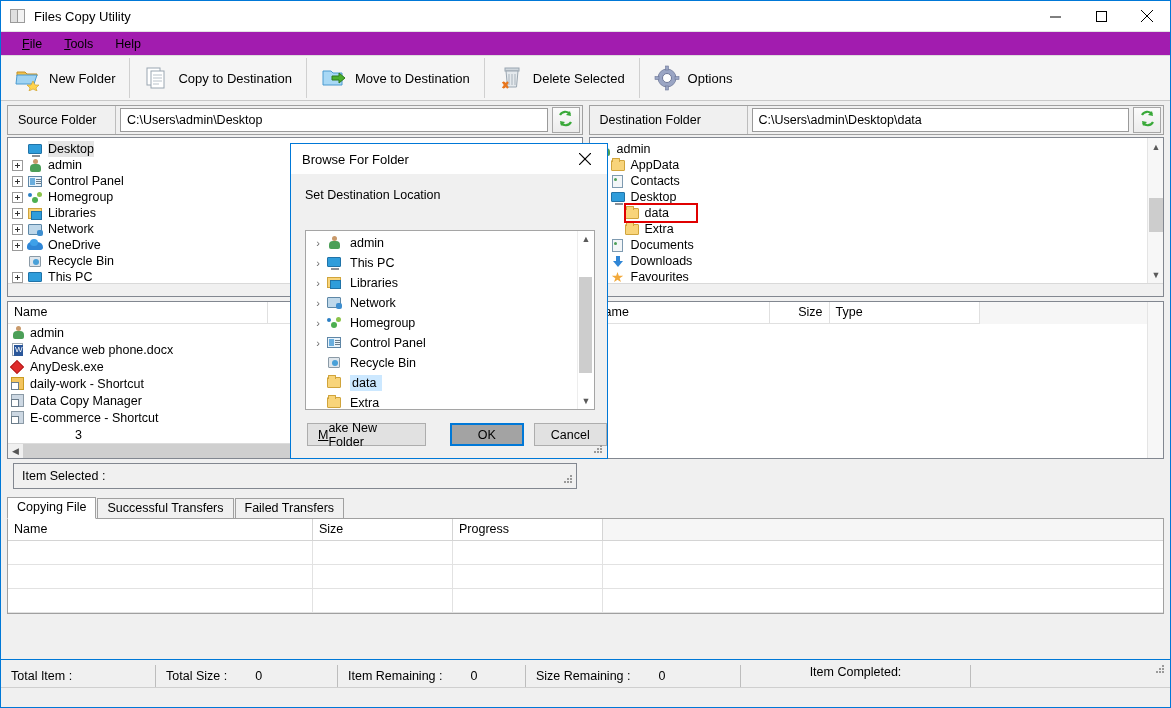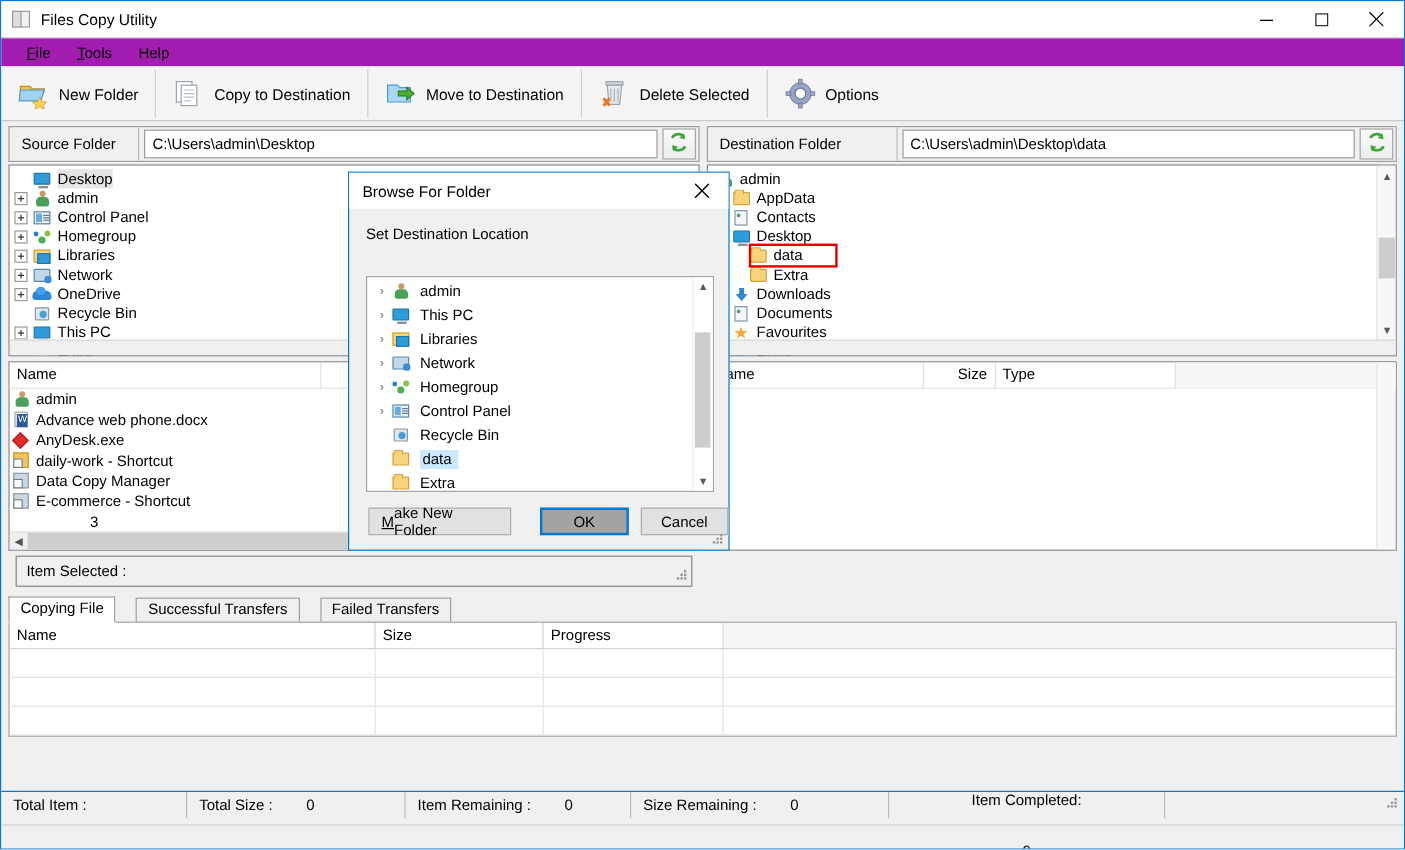--- a/index.html
+++ b/index.html
@@ -255,21 +255,20 @@
     position: absolute; width: 2px; height: 2px; background: #9a9a9a;
   }
 
   
   .tabs-wrap {
     margin: 8px 6px 0 6px;
   }
   .tabs {
     display: flex; align-items: flex-end; height: 22px;
     font-size: 12.5px;
-    gap: 16px;
   }
   .tab {
     border: 1px solid #a0a0a0;
     background: #f0f0f0;
     padding: 2px 9px 3px 9px;
     margin-right: 1px;
     height: 21px;
   }
   .tab.active {
     background: #fff;
@@ -298,21 +297,21 @@
   .tp-cell { border-right: 1px solid #e2e2e2; }
 
   
   .statusbar {
     position: absolute; left: 0; right: 0; bottom: 0;
     height: 48px;
     background: #f0f0f0;
     border-top: 1px solid #0078d7;
   }
   .status-row {
-    display: flex; height: 28px; align-items: flex-start;
+    display: flex; height: 28px; align-items: flex-end;
     font-size: 12.5px;
     border-bottom: 1px solid #cfcfcf;
   }
   .st-cell {
     display: flex; align-items: center;
     border-right: 1px solid #bdbdbd;
     height: 22px;
     padding: 0 10px;
     gap: 28px;
   }
@@ -829,29 +828,29 @@
               <span class="tlabel">data</span>
             </div>
             <div class="tnode" style="padding-left: 28px;">
               <span class="tico">
                 <span class="folder"></span>
               </span>
               <span class="tlabel">Extra</span>
             </div>
             <div class="tnode" style="padding-left: 14px;">
               <span class="tico">
+                <span class="contactico"></span>
+              </span>
+              <span class="tlabel">Documents</span>
+            </div>
+            <div class="tnode" style="padding-left: 14px;">
+              <span class="tico">
                 <span class="dlico"></span>
               </span>
               <span class="tlabel">Downloads</span>
-            </div>
-            <div class="tnode" style="padding-left: 14px;">
-              <span class="tico">
-                <span class="contactico"></span>
-              </span>
-              <span class="tlabel">Documents</span>
             </div>
             <div class="tnode" style="padding-left: 14px;">
               <span class="tico">
                 <span class="favico"></span>
               </span>
               <span class="tlabel">Favourites</span>
             </div>
             <div class="tnode" style="padding-left: 14px;">
               <span class="tico">
                 <span class="linkico"></span>

